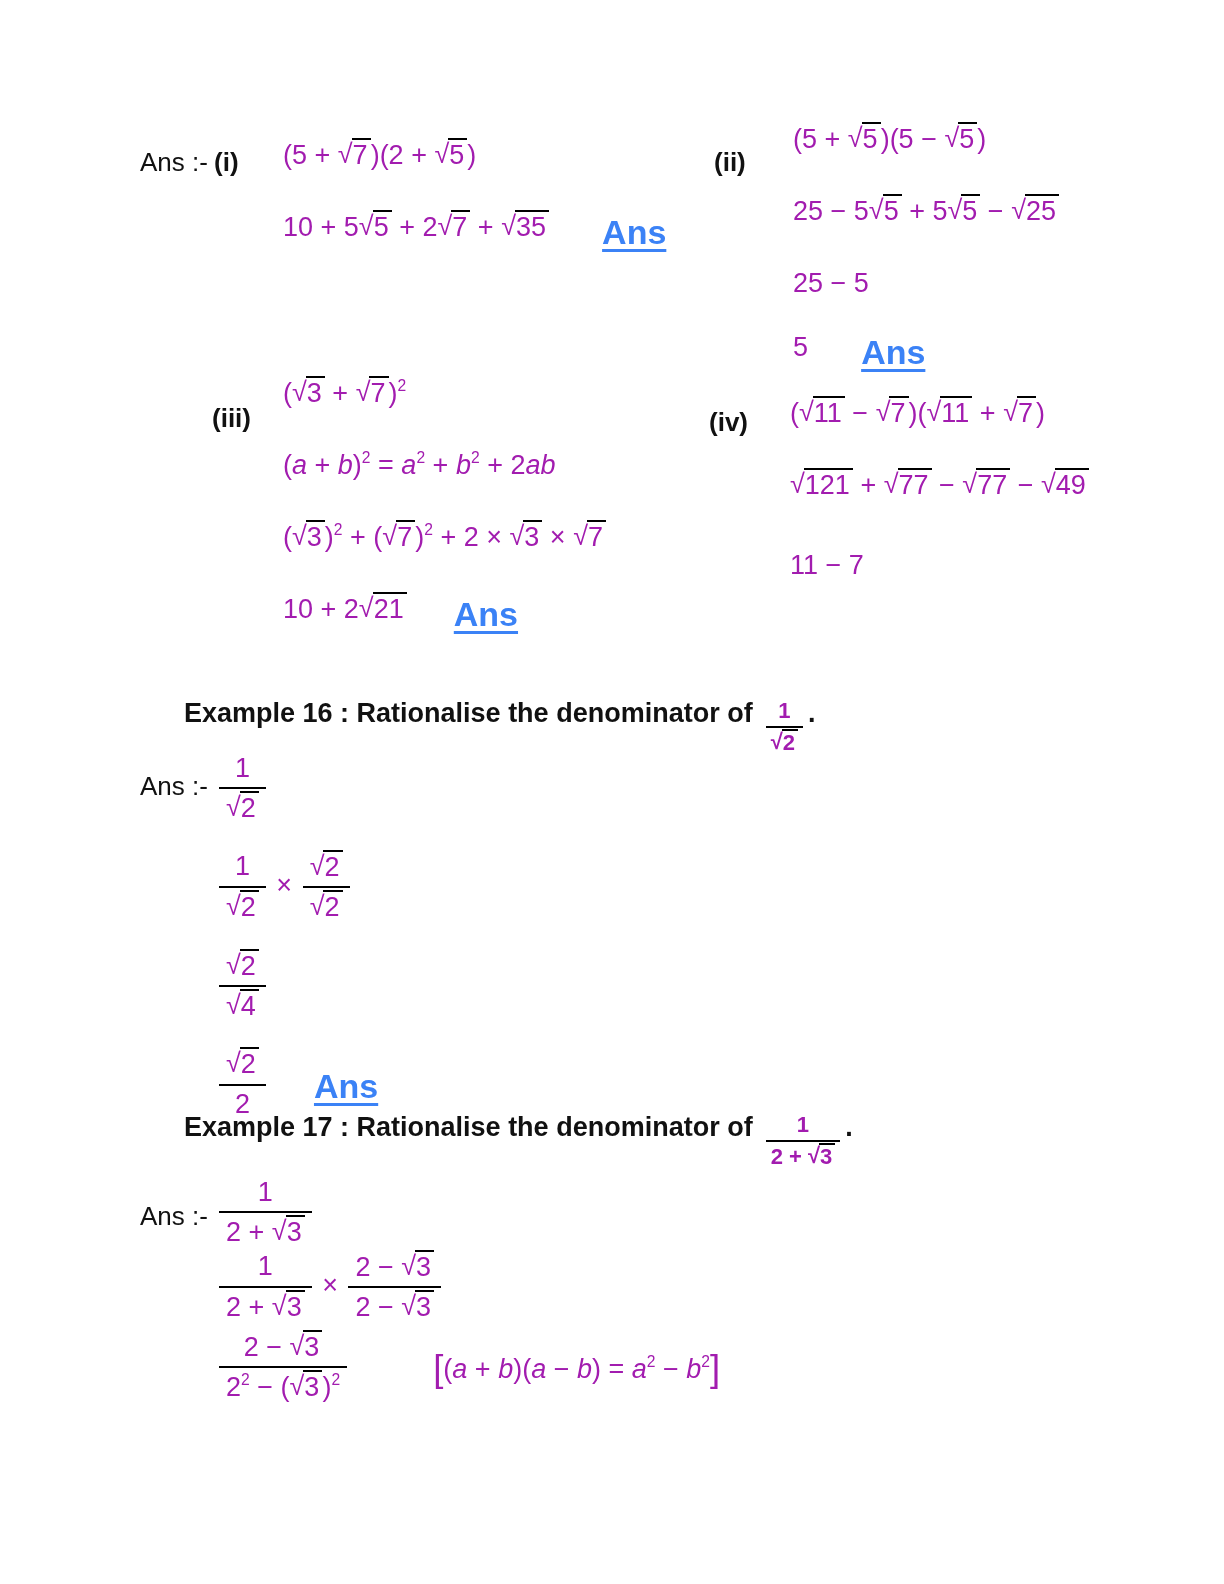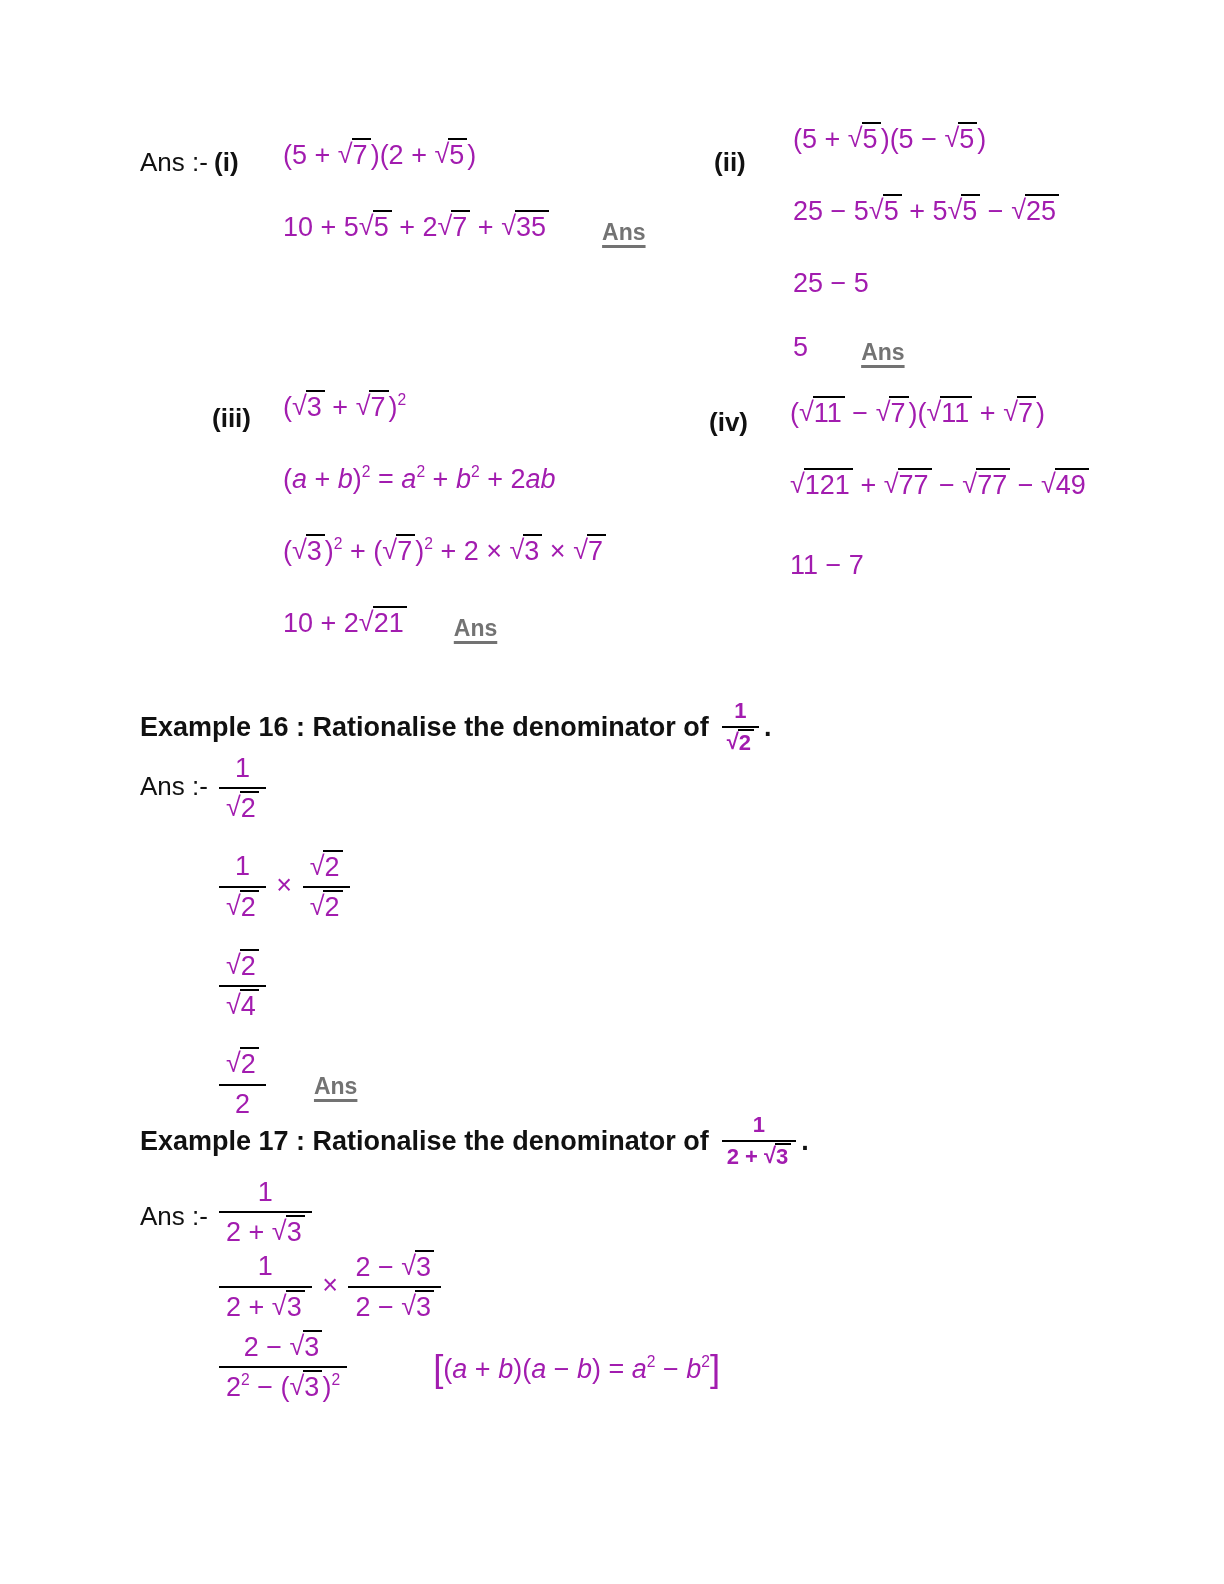--- a/index.html
+++ b/index.html
@@ -41,31 +41,32 @@
   .frac { display:inline-block; text-align:center; vertical-align:middle; margin:0 3px; }
   .frac .num { display:block; border-bottom:2px solid #000; padding:0 7px 3px; line-height:1.2; }
   .frac .den { display:block; padding:2px 7px 0; line-height:1.2; }
 
   
   .bigbr { font-size:135%; vertical-align:-0.08em; }
 
   
   .answord {
     font-family:"Liberation Sans", sans-serif;
-    font-weight:bold; font-size:23px; color:#737373;
+    font-weight:bold; font-size:34px; color:#3b82f6;
     text-decoration:underline; text-decoration-thickness:2.5px; text-underline-offset:5px;
     margin-left:48px; vertical-align:middle;
   }
 
   
   .heading {
-    display:flex; align-items:center;
+    display:flex; align-items:flex-start;
     font-family:"Liberation Sans", sans-serif;
     font-weight:bold; font-size:27px; color:#111;
     white-space:nowrap;
+    margin-left:44px;
   }
   .heading .m { font-size:22px; }
   .heading .frac .num { padding:0 5px 2px; }
   .heading .frac .den { padding:1px 5px 0; }
   .heading .period { margin-left:2px; }
 
   .identity { margin-left:78px; vertical-align:middle; }
 </style>
 </head>
 <body>
@@ -96,21 +97,21 @@
     <div class="mline" style="margin-bottom:18px">
       <span class="m">25 − 5</span>
     </div>
     <div class="mline">
       <span class="m">5</span>
       <span class="answord">Ans</span>
     </div>
   </div>
 
   <span class="lbl bold abs" style="left:212px; top:398px">(iii)</span>
-  <div class="abs" style="left:283px; top:386px">
+  <div class="abs" style="left:283px; top:372px">
     <div class="mline">
       <span class="m">(<span class="sqrt"><span class="rad">√</span><span class="vinc">3</span></span> + <span class="sqrt"><span class="rad">√</span><span class="vinc">7</span></span>)<sup>2</sup></span>
     </div>
     <div class="mline">
       <span class="m">(<i>a</i> + <i>b</i>)<sup>2</sup> = <i>a</i><sup>2</sup> + <i>b</i><sup>2</sup> + 2<i>ab</i></span>
     </div>
     <div class="mline">
       <span class="m">(<span class="sqrt"><span class="rad">√</span><span class="vinc">3</span></span>)<sup>2</sup> + (<span class="sqrt"><span class="rad">√</span><span class="vinc">7</span></span>)<sup>2</sup> + 2 × <span class="sqrt"><span class="rad">√</span><span class="vinc">3</span></span> × <span class="sqrt"><span class="rad">√</span><span class="vinc">7</span></span></span>
     </div>
     <div class="mline">

